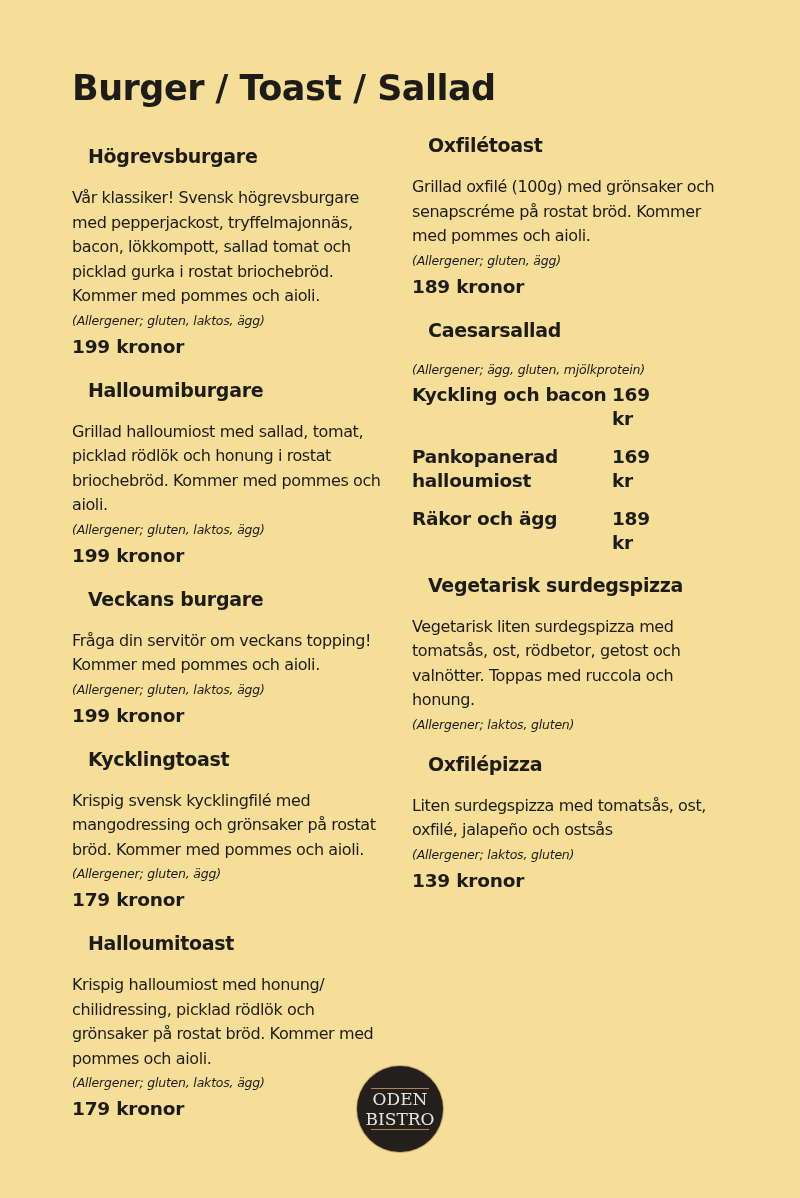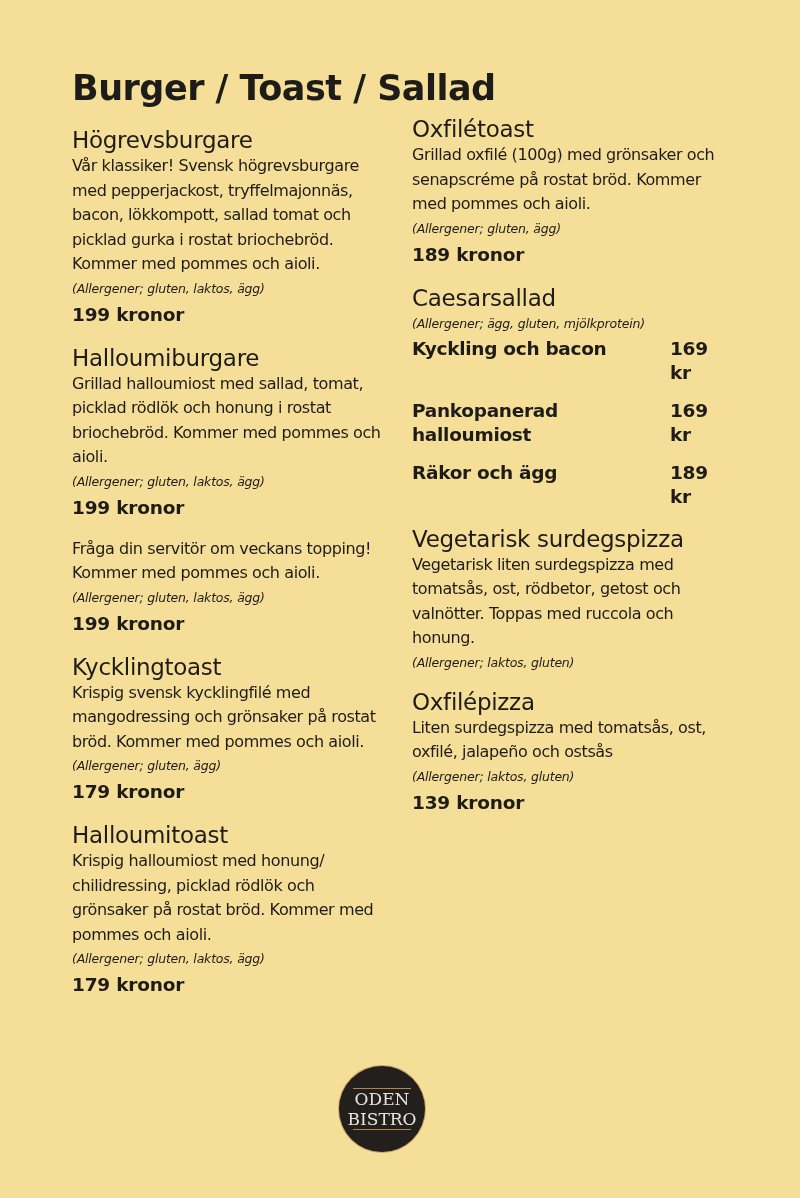--- a/index.html
+++ b/index.html
@@ -25,24 +25,24 @@
       margin: 0;
     }
     .col {
       position: absolute;
       width: 320px;
     }
     .col-left { left: 72px; top: 126px; }
     .col-right { left: 412px; top: 115px; width: 320px; }
     .item { margin-bottom: 16px; }
     .item-name {
-      font-size: 23px;
-      font-weight: normal;
+      font-size: 19px;
+      font-weight: bold;
       line-height: 28px;
-      margin: 0;
+      margin: 16px;
       letter-spacing: -0.3px;
     }
     .item-desc {
       font-size: 16px;
       line-height: 24.5px;
       margin: 0;
       letter-spacing: -0.4px;
     }
     .allergens {
       font-size: 12.5px;
@@ -54,32 +54,32 @@
     .price {
       font-size: 18.5px;
       font-weight: bold;
       line-height: 26px;
       margin: 0;
       letter-spacing: -0.2px;
     }
     .variants { margin-top: 4px; margin-bottom: 6px; }
     .variant {
       display: flex;
-      justify-content: space-between;
+      justify-content: flex-start;
       font-size: 18.5px;
       font-weight: bold;
       line-height: 24px;
       margin-bottom: 14px;
       letter-spacing: -0.3px;
     }
     .variant-name { width: 200px; }
     .variant-price { width: 62px; text-align: left; }
     .logo {
       position: absolute;
-      left: 339px;
+      left: 357px;
       top: 1066px;
       width: 86px;
       height: 86px;
       border-radius: 50%;
       background: #221f1c;
       box-shadow: 0 0 0 1px #c9a86a;
       display: flex;
       flex-direction: column;
       align-items: center;
       justify-content: center;
@@ -109,20 +109,21 @@
     <p class="allergens">(Allergener; gluten, laktos, ägg)</p>
     <p class="price">199 kronor</p>
   </div>
   <div class="item">
     <h2 class="item-name">Halloumiburgare</h2>
     <p class="item-desc">Grillad halloumiost med sallad, tomat, picklad rödlök och honung i rostat briochebröd. Kommer med pommes och aioli.</p>
     <p class="allergens">(Allergener; gluten, laktos, ägg)</p>
     <p class="price">199 kronor</p>
   </div>
   <div class="item">
+    <h2 class="item-name">Veckans burgare</h2>
     <p class="item-desc">Fråga din servitör om veckans topping! Kommer med pommes och aioli.</p>
     <p class="allergens">(Allergener; gluten, laktos, ägg)</p>
     <p class="price">199 kronor</p>
   </div>
   <div class="item">
     <h2 class="item-name">Kycklingtoast</h2>
     <p class="item-desc">Krispig svensk kycklingfilé med mangodressing och grönsaker på rostat bröd. Kommer med pommes och aioli.</p>
     <p class="allergens">(Allergener; gluten, ägg)</p>
     <p class="price">179 kronor</p>
   </div>

